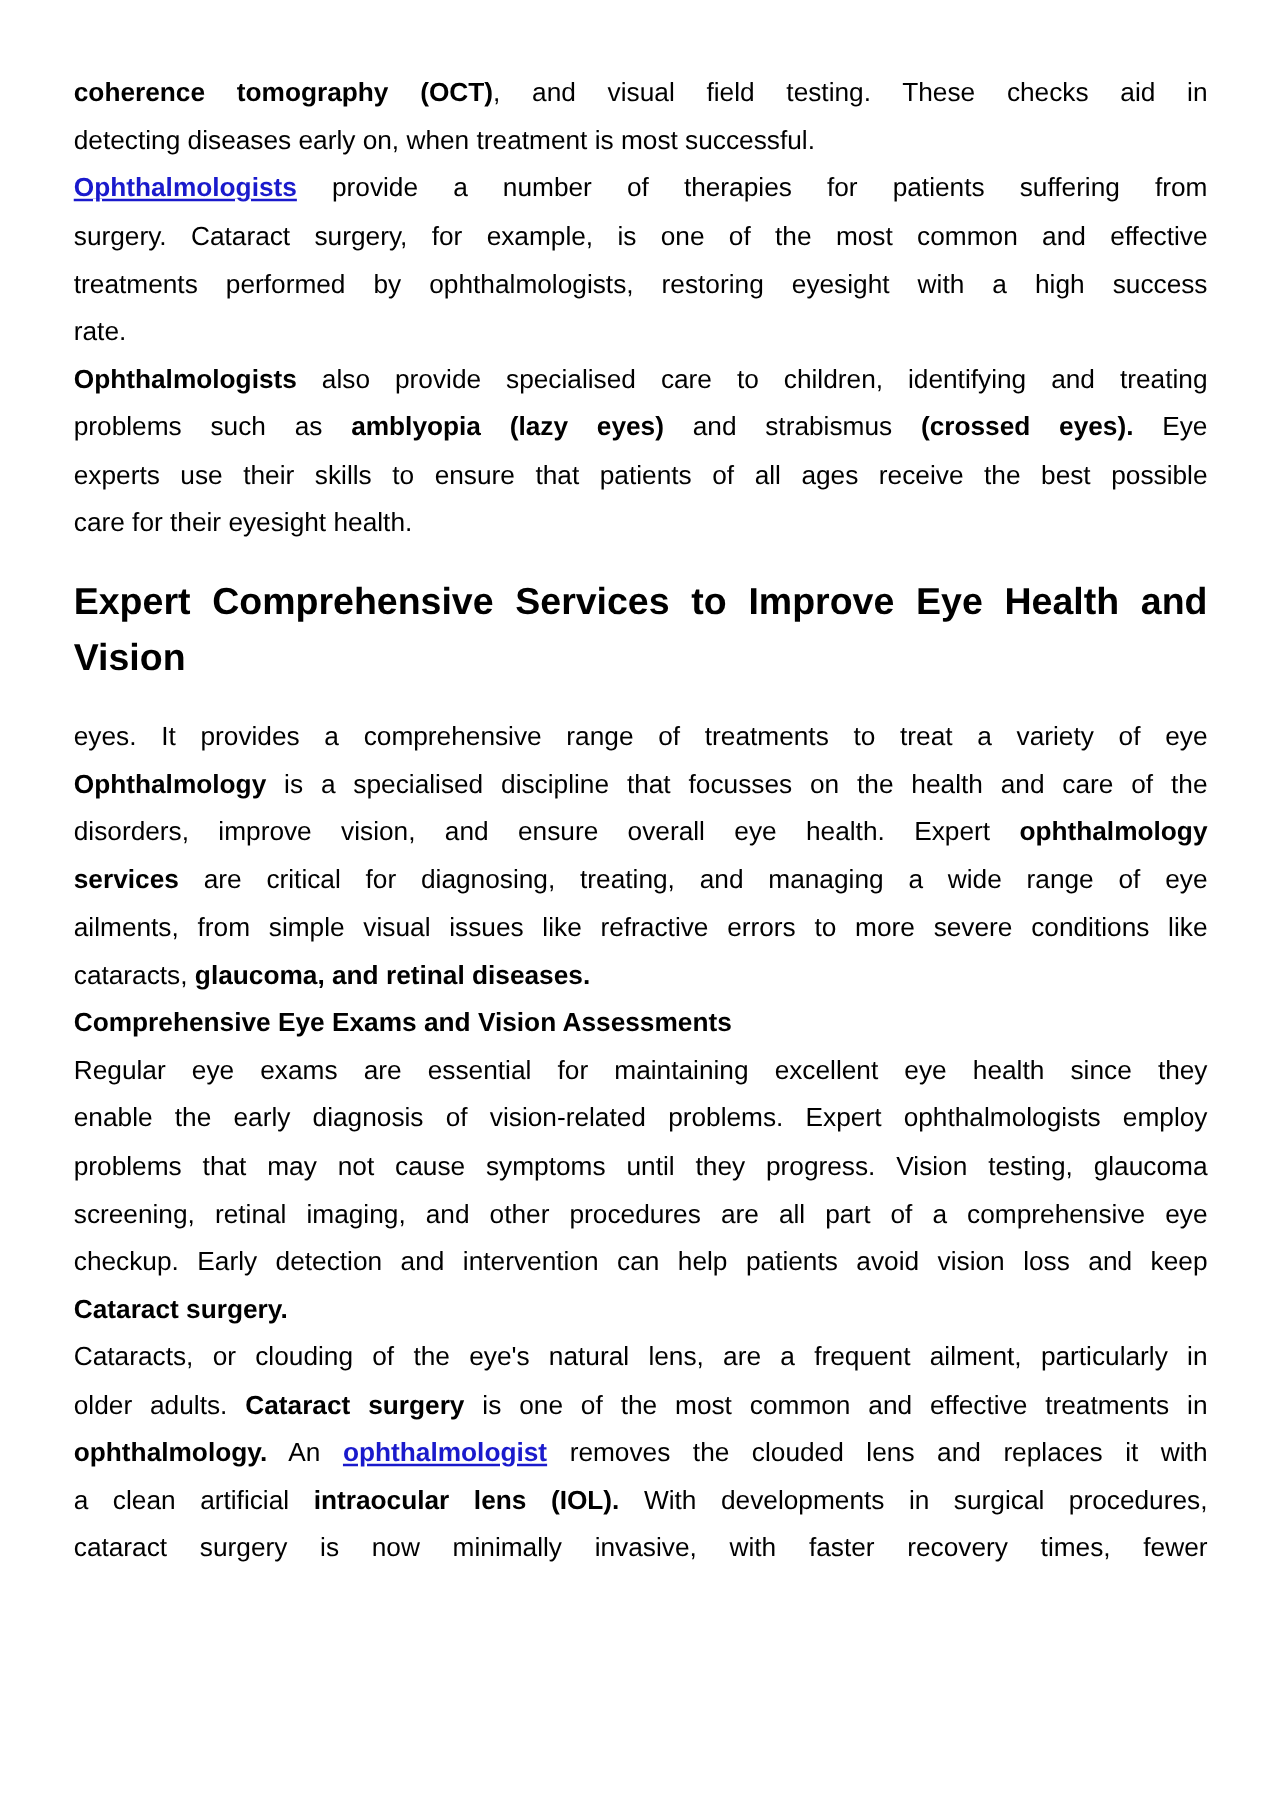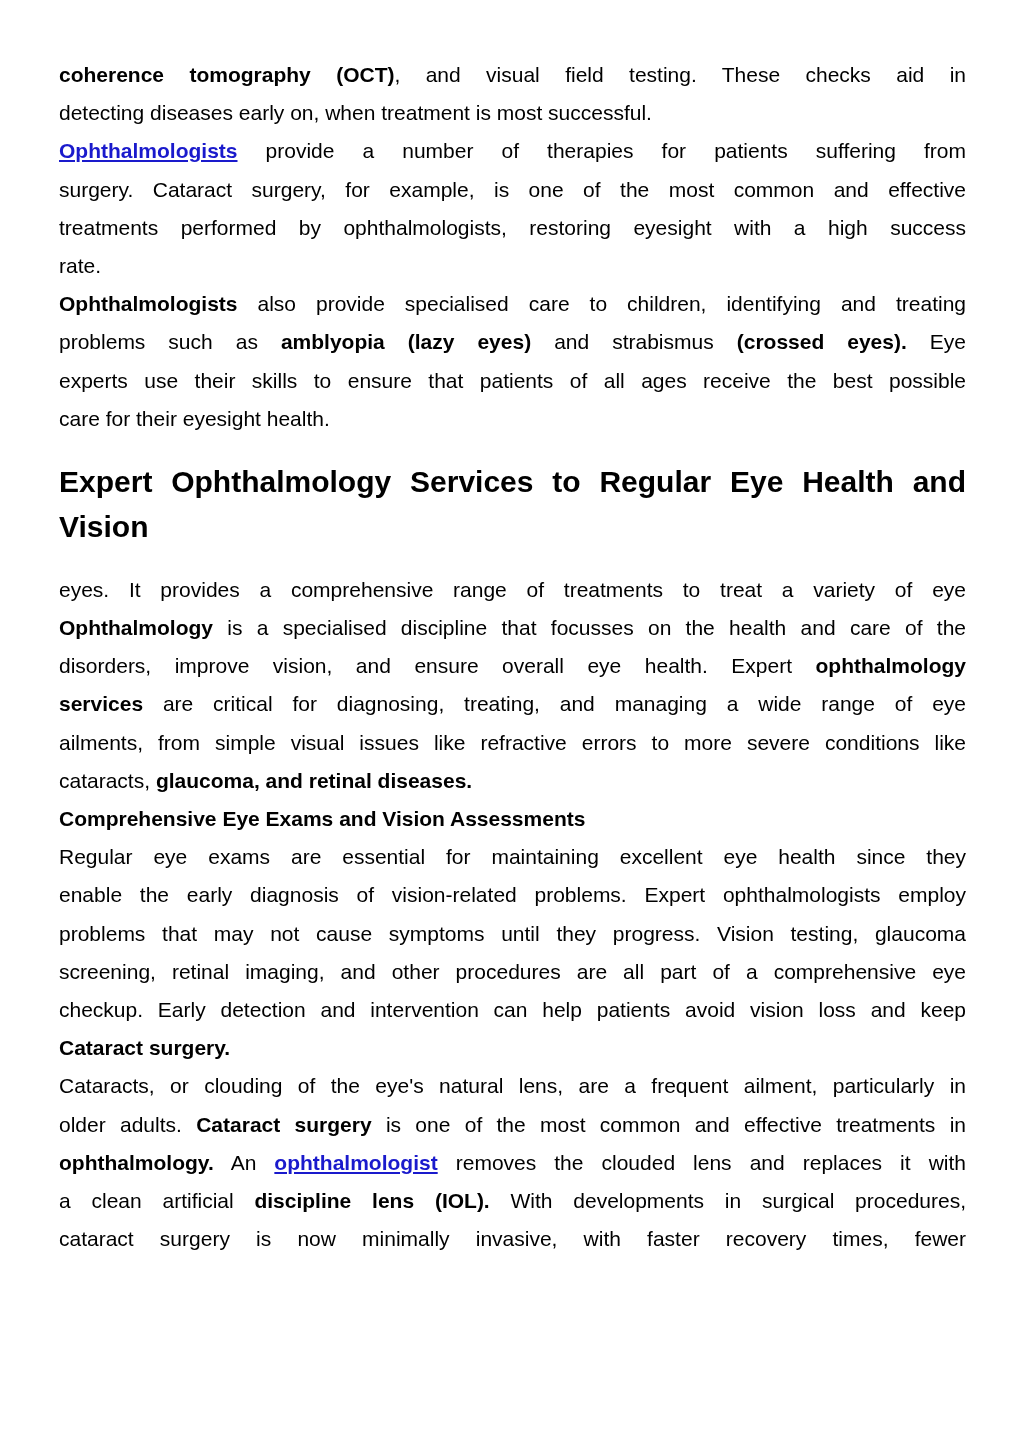--- a/index.html
+++ b/index.html
@@ -74,21 +74,21 @@
   <div>
     <span class="line"><span class="b">Ophthalmologists</span><span> also provide specialised care to children, identifying and treating</span></span>
     <span class="line"><span>problems such as </span><span class="b">amblyopia (lazy eyes)</span><span> and strabismus </span><span class="b">(crossed eyes).</span><span> Eye</span></span>
     <span class="line">experts use their skills to ensure that patients of all ages receive the best possible</span>
     <span class="line last">care for their eyesight health.</span>
   </div>
 
   <div class="gap-h2-top"></div>
 
   <h2 style="margin:0;">
-    <span class="h2">Expert Ophthalmology Services to Regular Eye Health and</span>
+    <span class="h2">Expert Comprehensive Services to Improve Eye Health and</span>
     <span class="h2 last">Vision</span>
   </h2>
 
   <div class="gap-h2-bottom"></div>
 
   <div>
     <span class="line">eyes. It provides a comprehensive range of treatments to treat a variety of eye</span>
     <span class="line"><span class="b">Ophthalmology</span><span> is a specialised discipline that focusses on the health and care of the</span></span>
     <span class="line"><span>disorders, improve vision, and ensure overall eye health. Expert </span><span class="b">ophthalmology</span></span>
     <span class="line"><span class="b">services</span><span> are critical for diagnosing, treating, and managing a wide range of eye</span></span>
@@ -105,17 +105,17 @@
     <span class="line">screening, retinal imaging, and other procedures are all part of a comprehensive eye</span>
     <span class="line">checkup. Early detection and intervention can help patients avoid vision loss and keep</span>
   </div>
 
   <span class="line last b">Cataract surgery.</span>
 
   <div>
     <span class="line">Cataracts, or clouding of the eye's natural lens, are a frequent ailment, particularly in</span>
     <span class="line"><span>older adults. </span><span class="b">Cataract surgery</span><span> is one of the most common and effective treatments in</span></span>
     <span class="line"><span class="b">ophthalmology.</span><span> An </span><a class="link" href="#">ophthalmologist</a><span> removes the clouded lens and replaces it with</span></span>
-    <span class="line"><span>a clean artificial </span><span class="b">discipline lens (IOL).</span><span> With developments in surgical procedures,</span></span>
+    <span class="line"><span>a clean artificial </span><span class="b">intraocular lens (IOL).</span><span> With developments in surgical procedures,</span></span>
     <span class="line">cataract surgery is now minimally invasive, with faster recovery times, fewer</span>
   </div>
 
 </div>
 
 </body></html>

